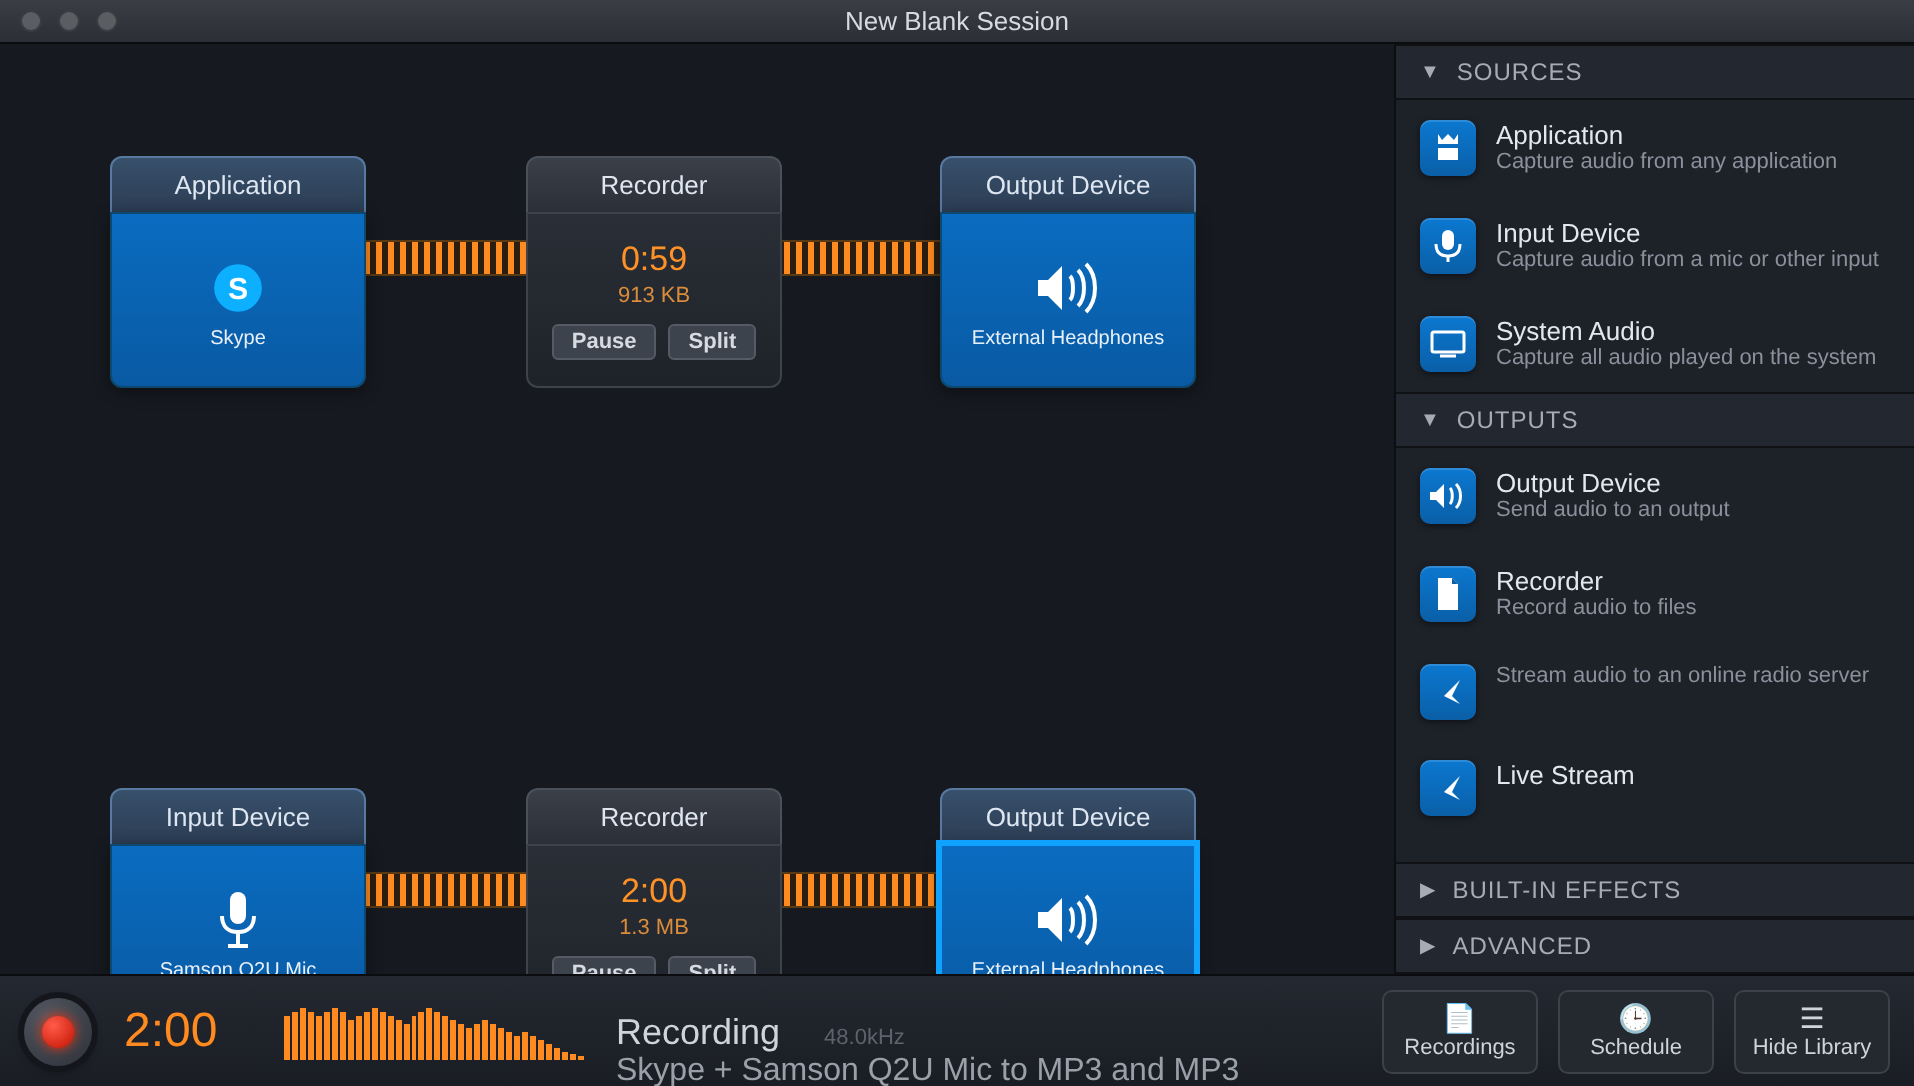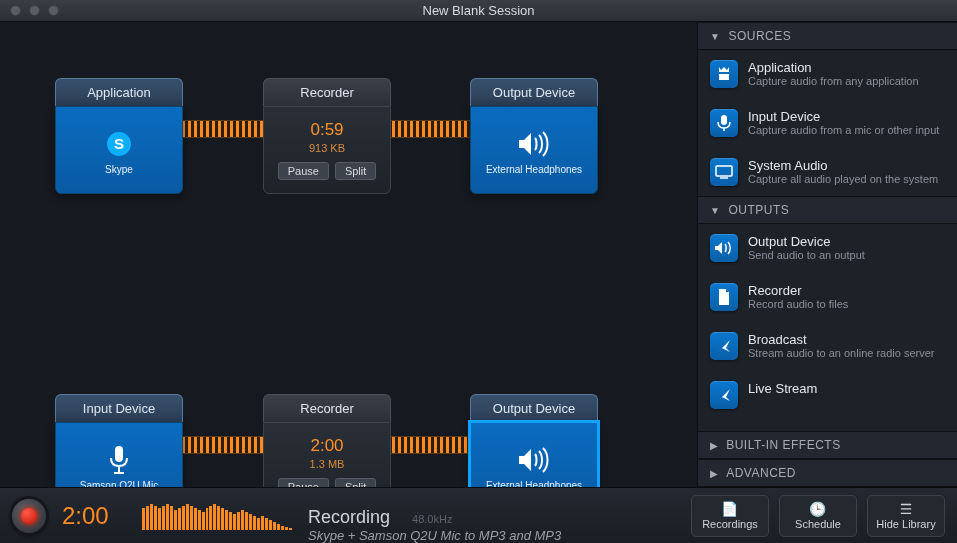--- a/index.html
+++ b/index.html
@@ -64,21 +64,21 @@
 .block-body .big-ico { color:#fff; font-size:30px; height:40px; display:flex; align-items:center; justify-content:center; }
 .block-body .lbl { color:#e8f1fa; font-size:10px; text-align:center; line-height:1.15; }
 .rec-body {
   position:absolute; width:128px; height:88px;
   background:linear-gradient(#2a2e36,#1e2229);
   border:1px solid #3d424b; border-radius:0 0 6px 6px;
   display:flex; flex-direction:column; align-items:center; justify-content:center; gap:2px;
 }
 .rec-body .time { color:#ff9227; font-size:17px; font-weight:500; }
 .rec-body .size { color:#d98c3b; font-size:11px; }
-.mini-btns { display:flex; gap:6px; margin-top:6px; }
+.mini-btns { display:flex; gap:6px; margin-top:6px;font-weight:bold; }
 .mini-btn {
   background:#3d434d; border:1px solid #555b65; color:#d6dbe2;
   font-size:11px; padding:2px 9px; border-radius:3px; cursor:pointer;
 }
 .cable {
   position:absolute; height:18px;
   background:repeating-linear-gradient(90deg,#ff8a1f 0 3px,#2a1e10 3px 6px);
   border-top:1px solid #5a3a12; border-bottom:1px solid #5a3a12;
 }
 .footer {
@@ -91,21 +91,21 @@
   background:radial-gradient(circle at 35% 30%, #555a63, #2b2f37);
   display:flex; align-items:center; justify-content:center;
   box-shadow:0 0 0 3px #14161b, 0 2px 5px rgba(0,0,0,.6);
 }
 .rec-dot { width:16px; height:16px; border-radius:50%; background:radial-gradient(circle at 35% 30%,#ff5b4a,#c31200); box-shadow:0 0 6px #ff2a00; }
 .elapsed { color:#ff8a1f; font-size:24px; font-weight:500; min-width:64px; }
 .levels { width:150px; height:28px; display:flex; align-items:flex-end; gap:1px; }
 .levels span { width:3px; background:#ff8a1f; }
 .status { flex:1; }
 .status .l1 { color:#cfd4dc; font-size:18px;margin-top:19px; }
-.status .l2 { color:#9aa0a9; font-size:13px;font-style:italic; }
+.status .l2 { color:#9aa0a9; font-size:16px; }
 .khz { color:#5d636d; font-size:11px; }
 .foot-btns { display:flex; gap:10px; }
 .foot-btn {
   width:78px; height:42px; background:#24282f;
   border:1px solid #3c414a; border-radius:5px;
   display:flex; flex-direction:column; align-items:center; justify-content:center;
   color:#cfd4dc; font-size:11px; cursor:pointer; gap:2px;
 }
 .foot-btn .ico { font-size:14px; line-height:1; }
 svg { display:block; }
@@ -277,21 +277,20 @@
               <div class="d">Record audio to files</div>
             </div>
           </div>
           <div class="lib-item">
             <div class="icon-sq">
               <svg width="16" height="16" viewBox="0 0 16 16" fill="#fff">
                 <path d="M2 14L14 2l-4 8 4 4-8-4z"></path>
               </svg>
             </div>
             <div class="lib-text">
-              <div class="t">Broadcast</div>
               <div class="d">Stream audio to an online radio server</div>
             </div>
           </div>
           <div class="lib-item">
             <div class="icon-sq">
               <svg width="16" height="16" viewBox="0 0 16 16" fill="#fff">
                 <path d="M2 14L14 2l-4 8 4 4-8-4z"></path>
               </svg>
             </div>
             <div class="lib-text">

